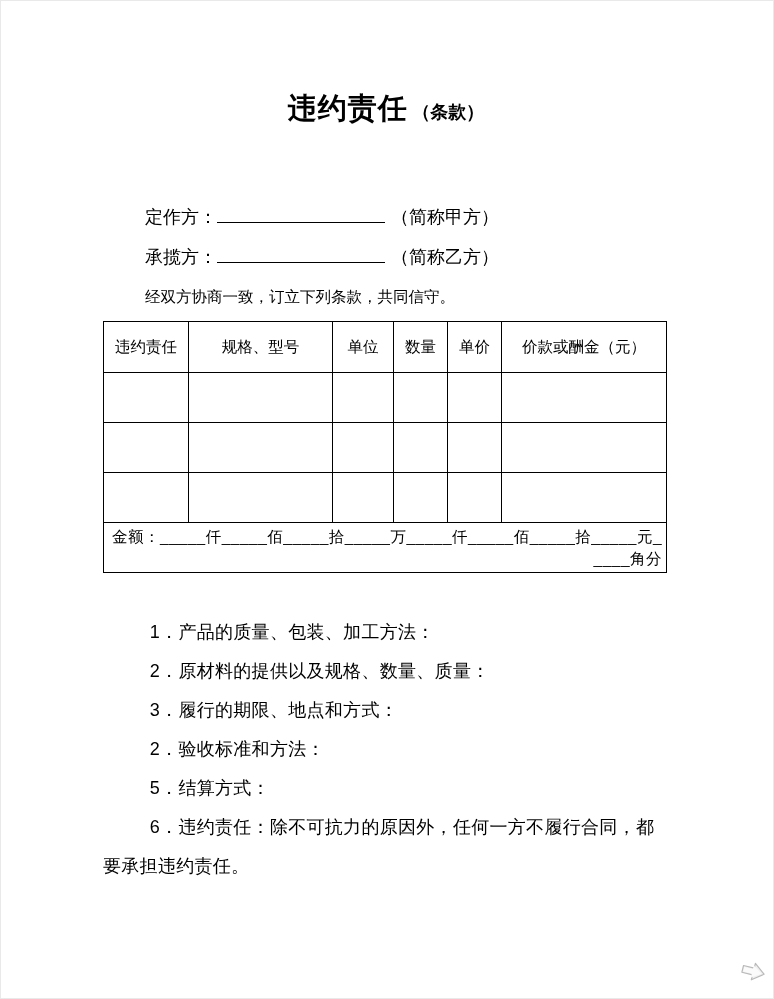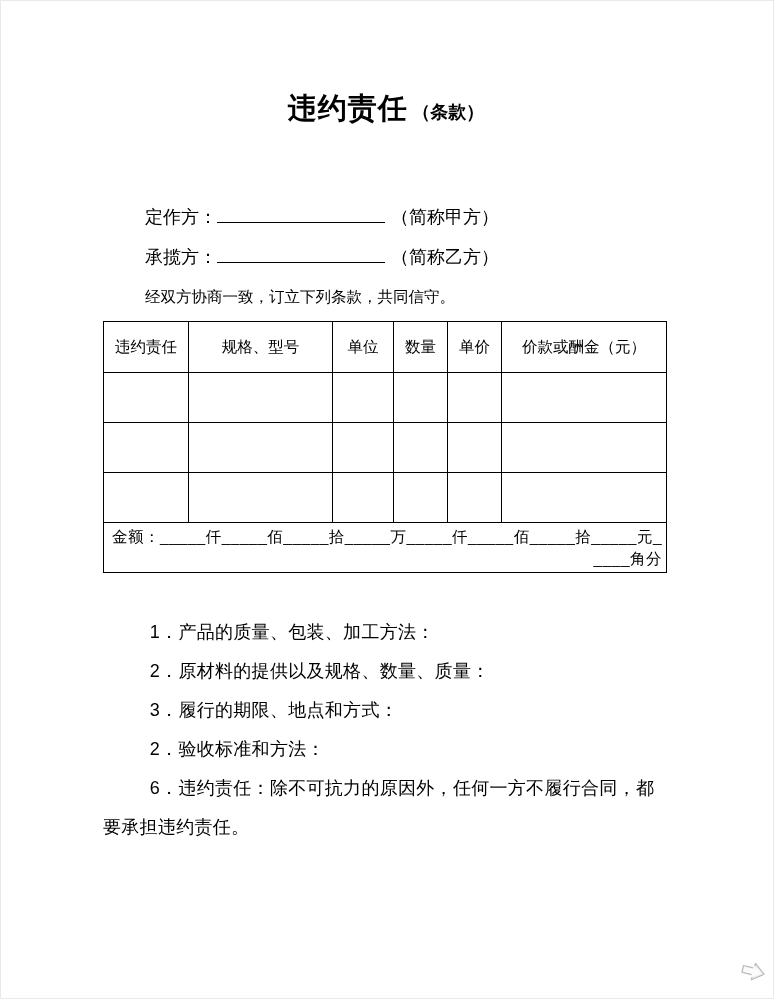--- a/index.html
+++ b/index.html
@@ -175,20 +175,21 @@
           <td class="amount-cell" colspan="6">金额：_____仟_____佰_____拾_____万_____仟_____佰_____拾_____元_____角分</td>
         </tr>
       </tbody>
     </table>
 
     <div class="clauses">
       <p>1．产品的质量、包装、加工方法：</p>
       <p>2．原材料的提供以及规格、数量、质量：</p>
       <p>3．履行的期限、地点和方式：</p>
       <p>2．验收标准和方法：</p>
+      <p>5．结算方式：</p>
       <p>6．违约责任：除不可抗力的原因外，任何一方不履行合同，都要承担违约责任。</p>
     </div>
 
   </div>
 
   <svg class="forward-arrow" viewBox="0 0 28 30" xmlns="http://www.w3.org/2000/svg">
     <g transform="rotate(14 14 15)">
       <polygon points="3,10 14,10 14,5 25,13.5 14,22 14,17 3,17" fill="#f1f1f1" stroke="#b9b9b9" stroke-width="1.2" stroke-linejoin="round"></polygon>
       <polygon points="4.2,11.2 13,11.2 13,7.5 22.5,13.6 13,19.8 13,15.8 4.2,15.8" fill="#fbfbfb" stroke="none"></polygon>
     </g>

